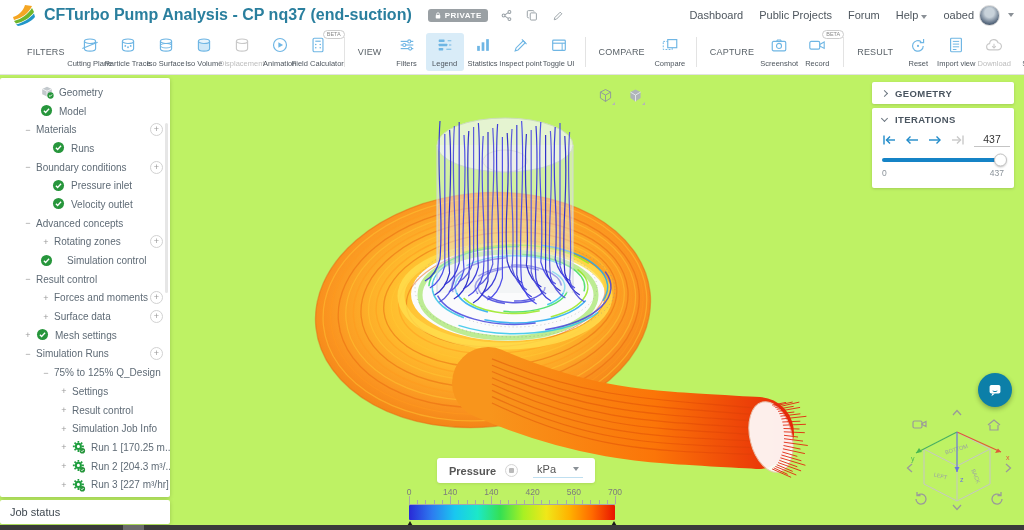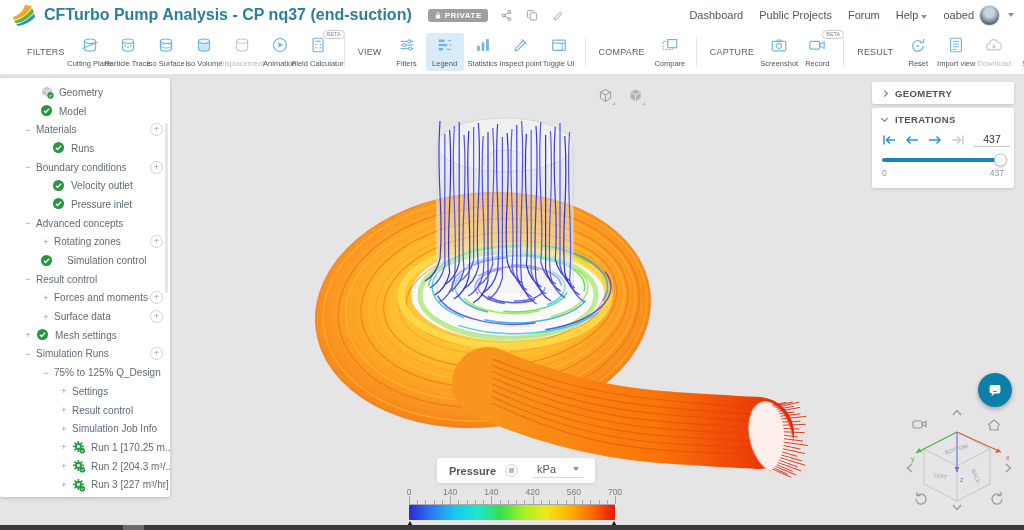--- a/index.html
+++ b/index.html
@@ -28,21 +28,21 @@
   .tdivider{width:1px;height:30px;background:#e3e3e3;margin:0 7px;flex:0 0 auto;}
   .tbtn{display:flex;flex-direction:column;align-items:center;justify-content:center;gap:1px;
         padding:3px 4px;border-radius:3px;position:relative;cursor:pointer;min-width:38px;}
   .tbtn .tlabel{font-size:7.5px;color:#4e565e;white-space:nowrap;}
   .tbtn.active{background:#d9ecf8;}
   .tbtn.disabled{cursor:default;}
   .tbtn.disabled .tlabel{color:#bcbcbc;}
   .beta{position:absolute;top:-3px;right:-8px;font-size:5.5px;color:#8a8a8a;background:#fff;
         border:1px solid #cccccc;border-radius:5px;padding:0 3px;line-height:7px;}
   
-  main{position:absolute;top:75px;left:0;right:0;bottom:0;background:#e5e5e5;}
+  main{position:absolute;top:75px;left:0;right:0;bottom:0;background:#bef264;}
   #scene{position:absolute;left:0;top:0;width:1024px;height:455px;}
   .viewbtns{position:absolute;left:594px;top:9px;display:flex;gap:8px;z-index:5;}
   .vbtn{width:22px;height:22px;display:flex;align-items:center;justify-content:center;cursor:pointer;
         border-radius:2px;position:relative;}
   .vbtn:after{content:"";position:absolute;right:1px;bottom:1px;width:0;height:0;
         border-left:3px solid transparent;border-bottom:3px solid #b5b5b5;}
   
   .tree-panel{position:absolute;left:0;top:3px;width:170px;height:419px;background:#fff;
               box-shadow:0 1px 4px rgba(0,0,0,.18);border-radius:2px;padding-top:5px;z-index:10;overflow:hidden;}
   .trow{height:18.7px;display:flex;align-items:center;font-size:10px;color:#5f6b76;cursor:pointer;}
@@ -555,30 +555,30 @@
             <span class="tlbl">Boundary conditions</span>
             <span class="addbtn">+</span>
           </div>
           <div class="trow" style="padding-left: 52px;">
             <span class="ticn">
               <svg viewBox="0 0 16 16" width="13" height="13">
                 <circle cx="8" cy="8" r="6.8" fill="#27963c"></circle>
                 <path d="M4.8 8.3l2.1 2.1 4.3-4.5" stroke="#fff" stroke-width="1.6" fill="none"></path>
               </svg>
             </span>
-            <span class="tlbl">Velocity outlet</span>
+            <span class="tlbl">Pressure inlet</span>
           </div>
           <div class="trow" style="padding-left: 52px;">
             <span class="ticn">
               <svg viewBox="0 0 16 16" width="13" height="13">
                 <circle cx="8" cy="8" r="6.8" fill="#27963c"></circle>
                 <path d="M4.8 8.3l2.1 2.1 4.3-4.5" stroke="#fff" stroke-width="1.6" fill="none"></path>
               </svg>
             </span>
-            <span class="tlbl">Pressure inlet</span>
+            <span class="tlbl">Velocity outlet</span>
           </div>
           <div class="trow" style="padding-left: 22px;">
             <span class="toggle">−</span>
             <span class="tlbl">Advanced concepts</span>
           </div>
           <div class="trow" style="padding-left: 40px;">
             <span class="toggle">+</span>
             <span class="tlbl">Rotating zones</span>
             <span class="addbtn">+</span>
           </div>
@@ -695,20 +695,23 @@
                 </g>
                 <circle cx="11.8" cy="12.3" r="3.2" fill="#27963c"></circle>
                 <path d="M10.3 12.3l1.1 1.1 1.9-2" stroke="#fff" stroke-width="1" fill="none"></path>
               </svg>
             </span>
             <span class="tlbl">Run 3 [227 m³/hr]</span>
           </div>
         </div>
       <span class="tree-scroll"></span>
     </aside>
+    <div class="job-status">
+      <span>Job status</span>
+    </div>
 
     <section class="rpanel rp-geometry">
       <div class="rhead">
         <span class="chev right"></span>
         <span>GEOMETRY</span>
       </div>
     </section>
     <section class="rpanel rp-iterations">
       <div class="rhead">
         <span class="chev down"></span>

